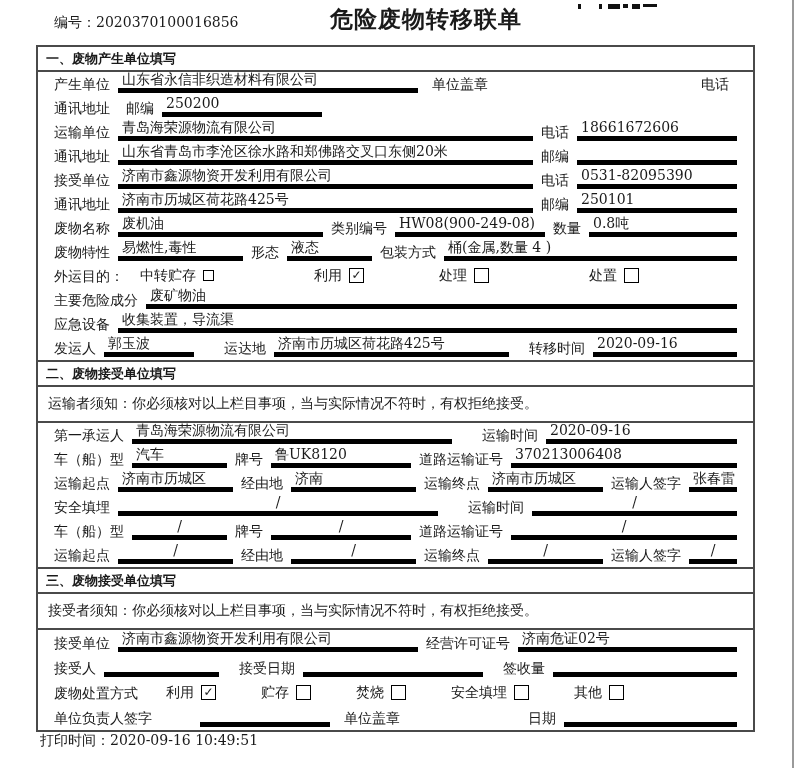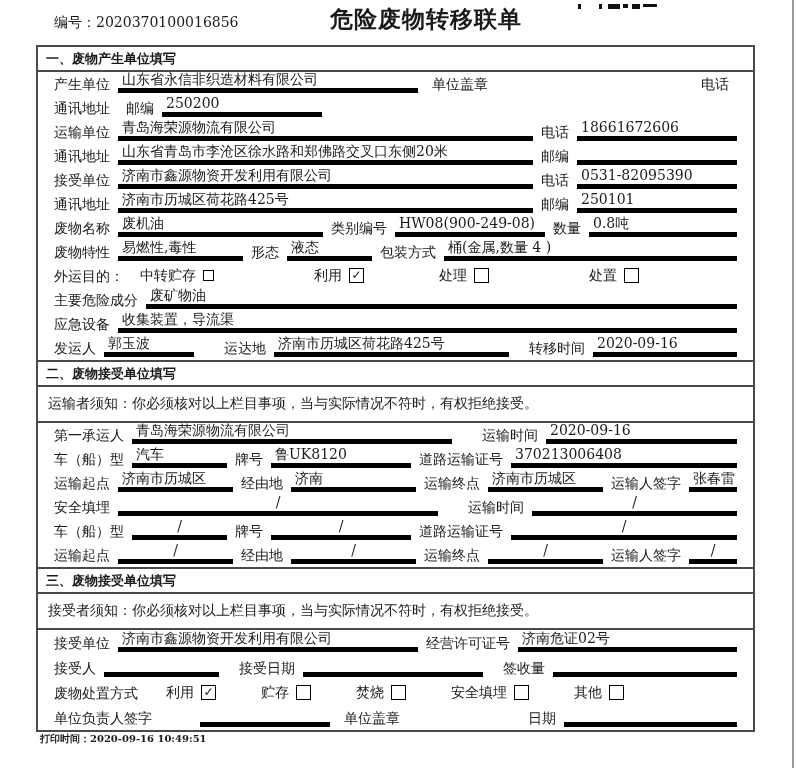--- a/index.html
+++ b/index.html
@@ -27,21 +27,21 @@
   .w85{width:85px}.w90{width:90px}.w95{width:95px}.w115{width:115px}.w125{width:125px}
   .w130{width:130px}.w140{width:140px}.w150{width:150px}.w160{width:160px}.w180{width:180px}
   .w205{width:205px}.w235{width:235px}.w300{width:300px}.w320{width:320px}
   .ml8{margin-left:8px}.ml14{margin-left:14px}.ml20{margin-left:20px}.ml30{margin-left:30px}
   .ml40{margin-left:40px}.ml45{margin-left:45px}.ml75{margin-left:75px}.ml100{margin-left:100px}
   .ml120{margin-left:120px}.mla{margin-left:auto}
   .opt{display:inline-flex;align-items:center;white-space:nowrap;}
   .cb{width:13px;height:13px;border:1.5px solid #000;display:inline-flex;align-items:center;justify-content:center;
       font-size:12px;line-height:1;margin-left:7px;margin-bottom:2px;}
   .cb-small{width:9px;height:9px;border-width:1px;}
-  .footer{position:absolute;left:40px;top:732px;font-size:10px;white-space:nowrap;font-weight:bold;}
+  .footer{position:absolute;left:40px;top:732px;font-size:14px;white-space:nowrap;}
 </style>
 </head>
 <body>
 
 <div class="page">
 
   <div class="doc-number">
     <span>编号：</span><span>2020370100016856</span>
   </div>
   <div class="doc-title">危险废物转移联单</div>

